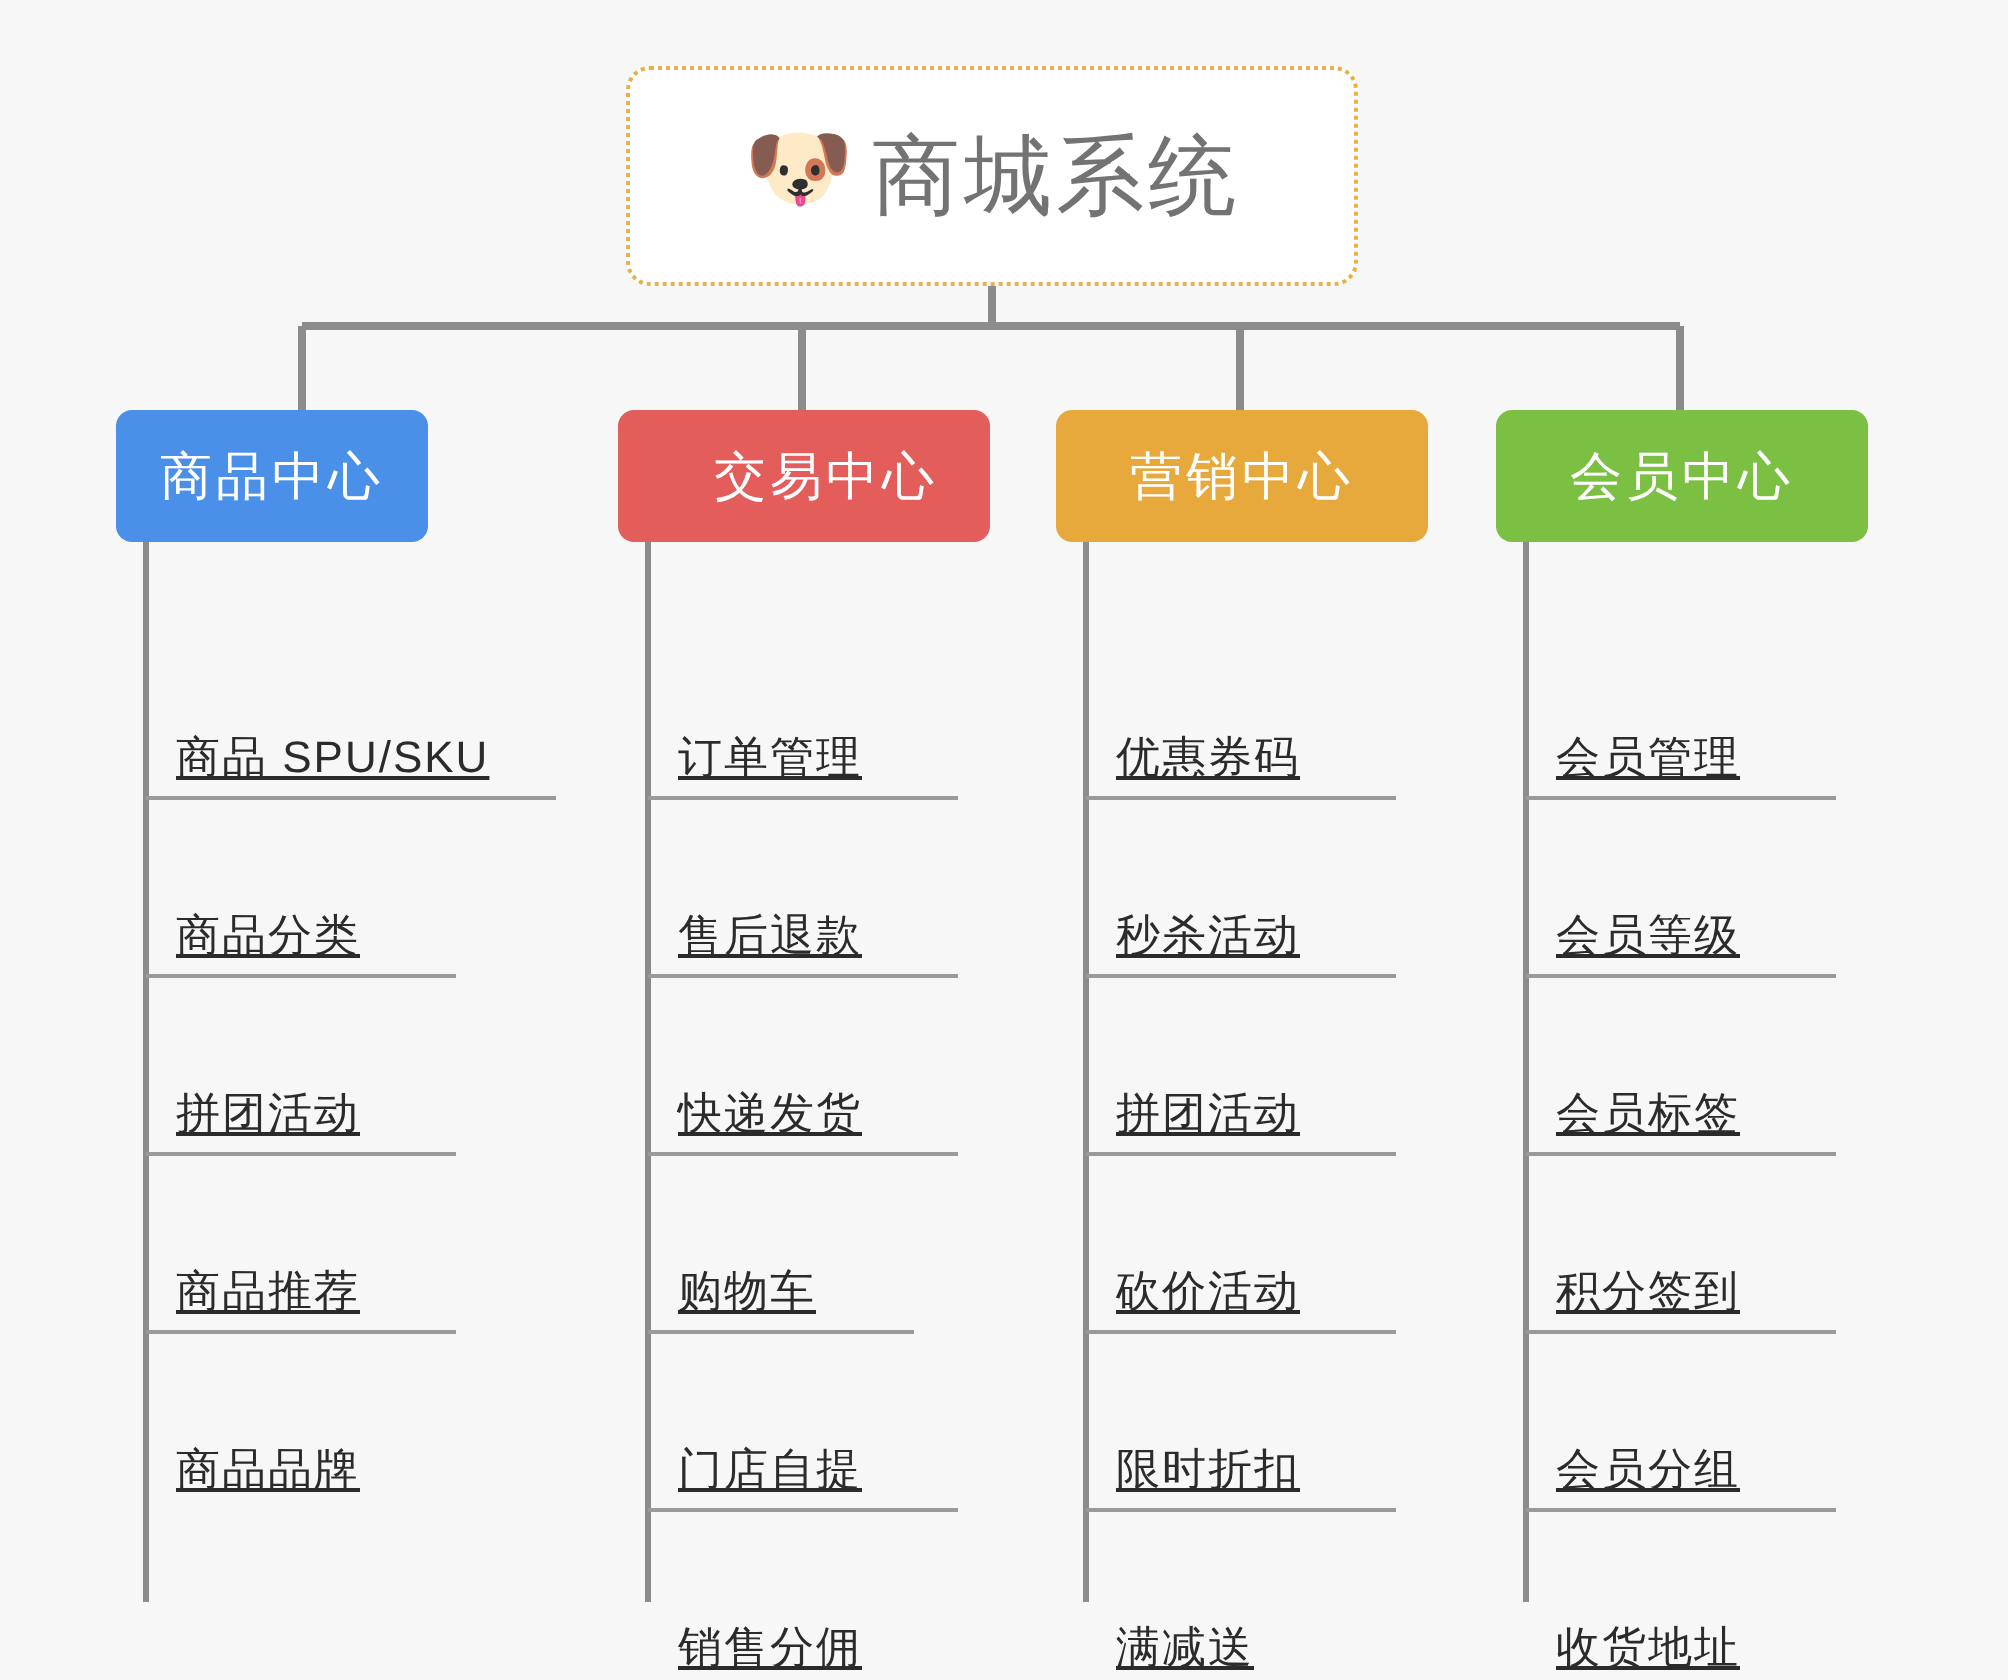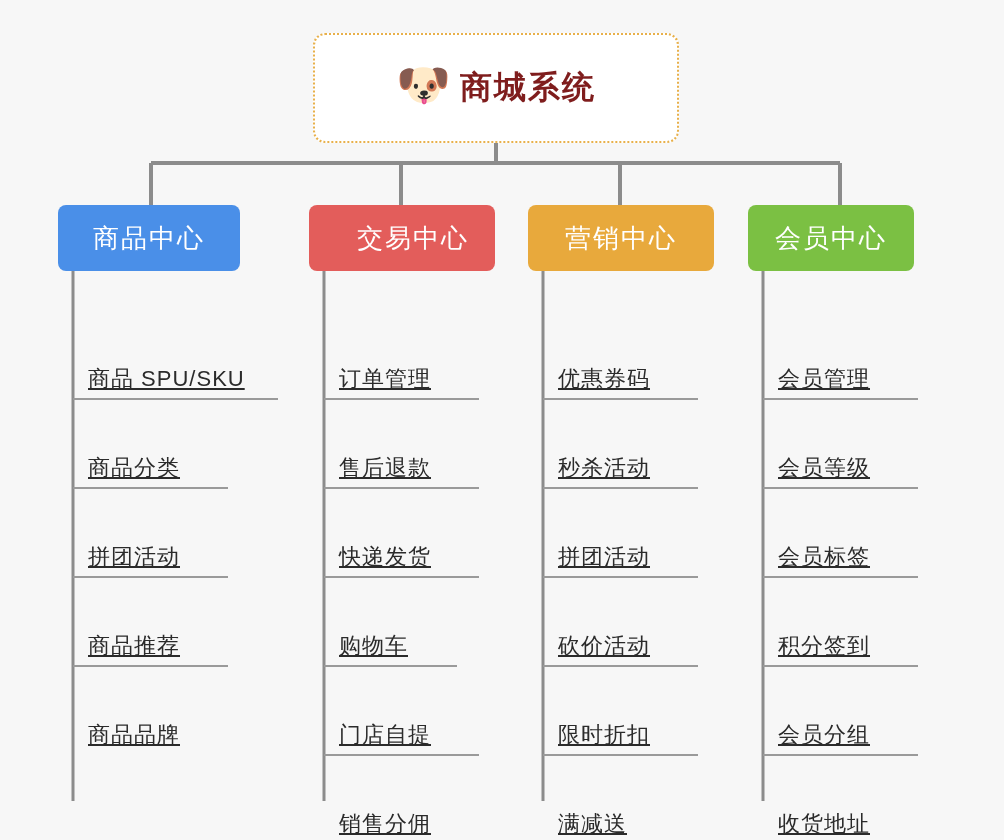--- a/index.html
+++ b/index.html
@@ -33,25 +33,24 @@
     gap: 14px;
   }
   .root-emoji {
     font-size: 44px;
     line-height: 1;
     display: inline-block;
     width: 50px;
     height: 50px;
   }
   .root-title {
-    font-size: 32px;
-    color: #7f1d1d;
+    font-size: 44px;
+    color: #737373;
     letter-spacing: 2px;
     white-space: nowrap;
-    font-weight: bold;
   }
 
   
   #connectors {
     position: absolute;
     left: 0; top: 0;
     width: 1004px; height: 840px;
     pointer-events: none;
   }
 
@@ -119,21 +118,21 @@
     <line x1="543" y1="271" x2="543" y2="801" stroke="#8c8c8c" stroke-width="3"></line>
     <line x1="763" y1="271" x2="763" y2="801" stroke="#8c8c8c" stroke-width="3"></line>
   </svg>
 
   <div class="root-node">
     <span class="root-emoji">🐶</span>
     <span class="root-title">商城系统</span>
   </div>
 
   <div class="column" style="left:58px; width:250px;">
-    <div class="cat-header" style="width:182px; background:#4a8fe8;">
+    <div class="cat-header" style="width:156px; background:#4a8fe8;">
       <span>商品中心</span>
     </div>
     <div class="leaf-list" style="margin-top:40px;">
       <div class="leaf-item">
         <span class="leaf-label">商品 SPU/SKU</span>
         <span class="leaf-underline" style="left:15px; width:205px;"></span>
       </div>
       <div class="leaf-item">
         <span class="leaf-label">商品分类</span>
         <span class="leaf-underline" style="left:15px; width:155px;"></span>
@@ -211,21 +210,21 @@
         <span class="leaf-underline" style="left:15px; width:155px;"></span>
       </div>
       <div class="leaf-item">
         <span class="leaf-label">满减送</span>
 
       </div>
     </div>
   </div>
 
   <div class="column" style="left:748px; width:250px;">
-    <div class="cat-header" style="width:166px; background:#7bc043;">
+    <div class="cat-header" style="width:186px; background:#7bc043;">
       <span>会员中心</span>
     </div>
     <div class="leaf-list" style="margin-top:40px;">
       <div class="leaf-item">
         <span class="leaf-label">会员管理</span>
         <span class="leaf-underline" style="left:15px; width:155px;"></span>
       </div>
       <div class="leaf-item">
         <span class="leaf-label">会员等级</span>
         <span class="leaf-underline" style="left:15px; width:155px;"></span>

